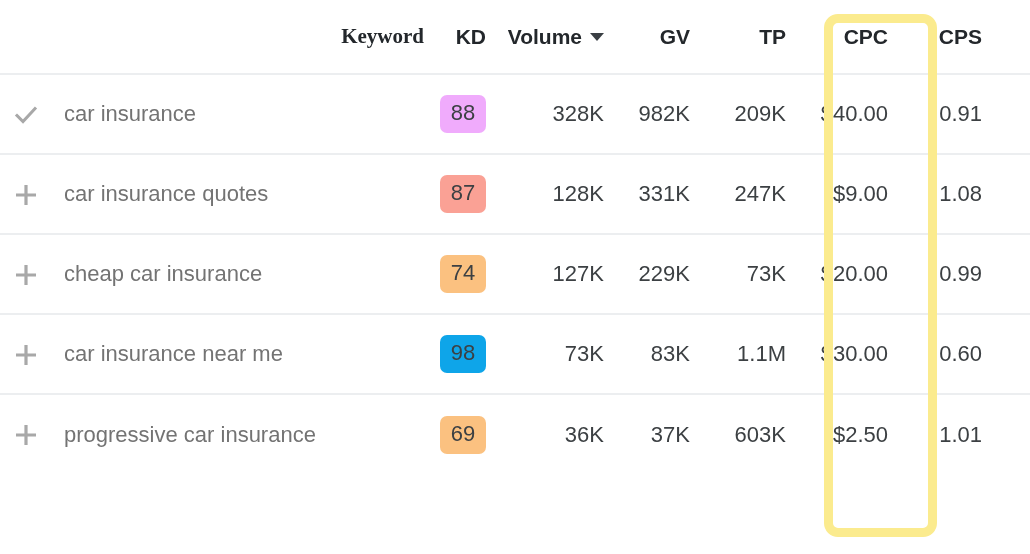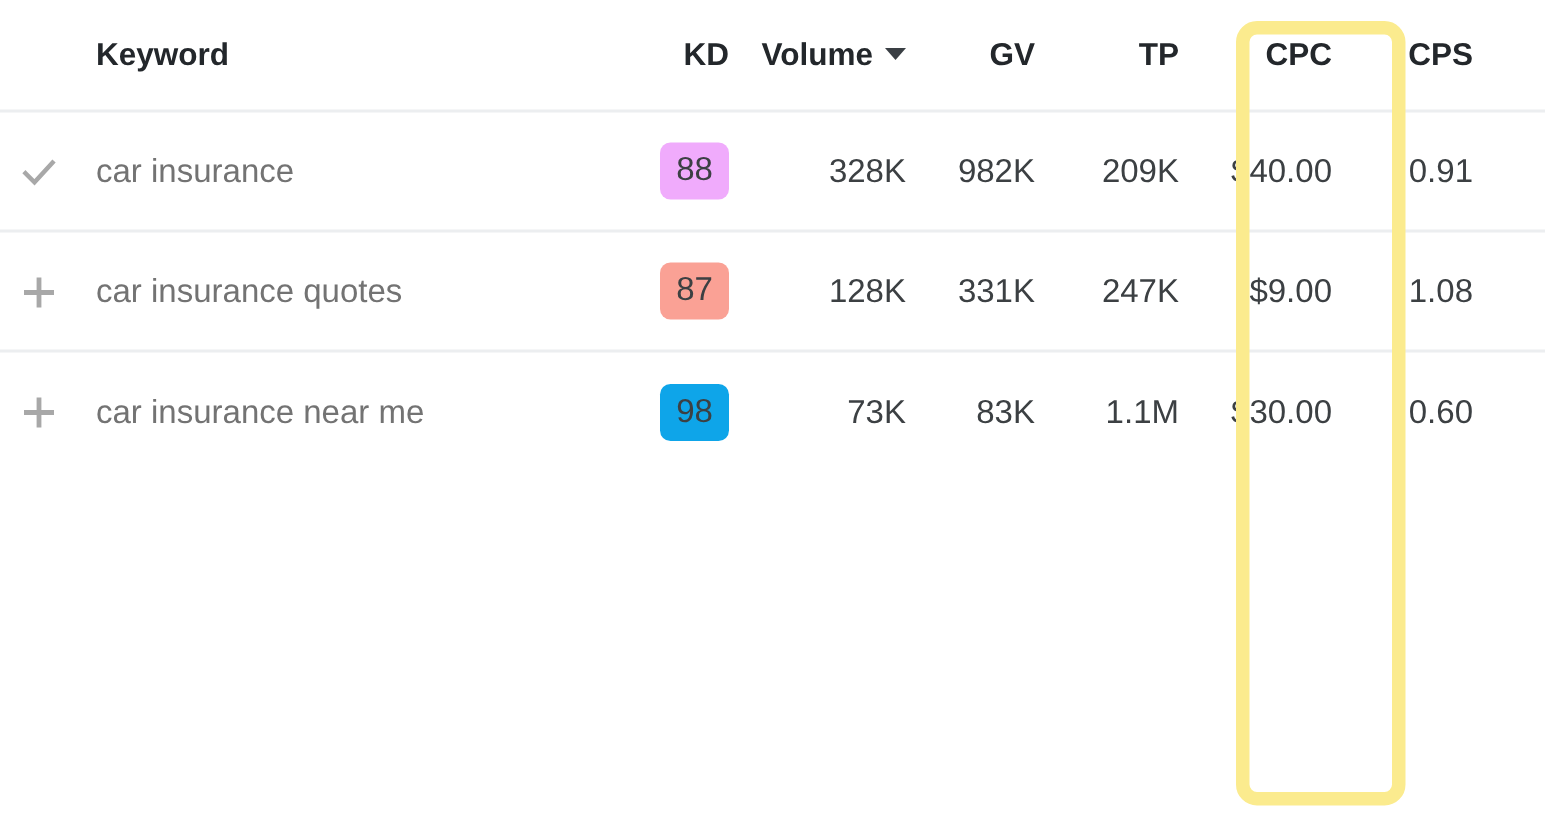--- a/index.html
+++ b/index.html
@@ -40,22 +40,23 @@
     font-size: 21px;
     font-weight: bold;
     color: #23272b;
     padding: 0;
     height: 74px;
     vertical-align: middle;
     border-bottom: 2px solid #eceef0;
     white-space: nowrap;
   }
   th.th-keyword {
-    text-align: left;
+    text-align: right;
     padding-left: 12px;
+    font-family: Liberation Serif, serif;
   }
   th.th-num { text-align: right; }
   th.th-kd  { text-align: right; padding-right: 14px; }
   th.th-cpc { text-align: right; padding-right: 8px; }
   th.th-cps { text-align: right; padding-right: 8px; }
   th.th-volume { text-align: right; }
 
   .sort-caret {
     display: inline-block;
     margin-left: 8px;
@@ -197,27 +198,53 @@
           <td class="td-num">331K</td>
           <td class="td-num">247K</td>
           <td class="td-cpc">$9.00</td>
           <td class="td-cps">1.08</td>
           <td></td>
         </tr>
         <tr>
           <td class="td-check"><span class="row-icon"><svg width="26" height="26" viewBox="0 0 26 26" aria-hidden="true">
                 <path d="M13 3 L13 23 M3 13 L23 13" fill="none" stroke="#a8a8a8" stroke-width="3.2" stroke-linecap="butt"></path>
               </svg></span></td>
+          <td class="td-keyword"><a class="kw-link" href="#">cheap car insurance</a></td>
+          <td class="td-kd"><span class="kd-badge" style="background:#fbc180">74</span></td>
+          <td class="td-num">127K</td>
+          <td class="td-num">229K</td>
+          <td class="td-num">73K</td>
+          <td class="td-cpc">$20.00</td>
+          <td class="td-cps">0.99</td>
+          <td></td>
+        </tr>
+        <tr>
+          <td class="td-check"><span class="row-icon"><svg width="26" height="26" viewBox="0 0 26 26" aria-hidden="true">
+                <path d="M13 3 L13 23 M3 13 L23 13" fill="none" stroke="#a8a8a8" stroke-width="3.2" stroke-linecap="butt"></path>
+              </svg></span></td>
           <td class="td-keyword"><a class="kw-link" href="#">car insurance near me</a></td>
           <td class="td-kd"><span class="kd-badge" style="background:#0ea5e9">98</span></td>
           <td class="td-num">73K</td>
           <td class="td-num">83K</td>
           <td class="td-num">1.1M</td>
           <td class="td-cpc">$30.00</td>
           <td class="td-cps">0.60</td>
           <td></td>
         </tr>
+        <tr>
+          <td class="td-check"><span class="row-icon"><svg width="26" height="26" viewBox="0 0 26 26" aria-hidden="true">
+                <path d="M13 3 L13 23 M3 13 L23 13" fill="none" stroke="#a8a8a8" stroke-width="3.2" stroke-linecap="butt"></path>
+              </svg></span></td>
+          <td class="td-keyword"><a class="kw-link" href="#">progressive car insurance</a></td>
+          <td class="td-kd"><span class="kd-badge" style="background:#fbc180">69</span></td>
+          <td class="td-num">36K</td>
+          <td class="td-num">37K</td>
+          <td class="td-num">603K</td>
+          <td class="td-cpc">$2.50</td>
+          <td class="td-cps">1.01</td>
+          <td></td>
+        </tr>
       </tbody>
   </table>
 
   <div class="cpc-highlight"></div>
 
 </div>
 
 </body></html>

